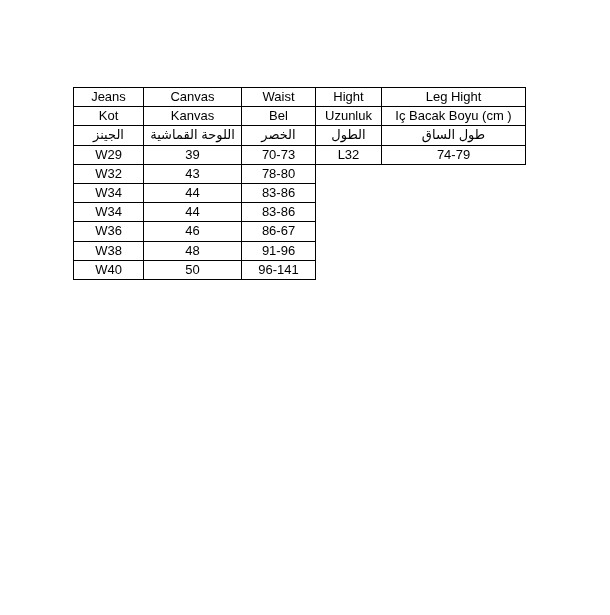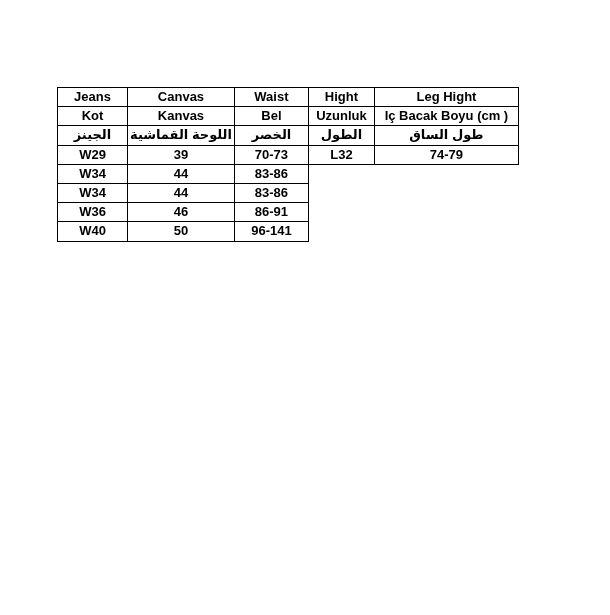--- a/index.html
+++ b/index.html
@@ -9,23 +9,22 @@
   }
   body {
     width: 610px;
     height: 615px;
     position: relative;
     font-family: "Liberation Sans", "DejaVu Sans", sans-serif;
     color: #000000;
   }
   .size-chart {
     position: absolute;
-    left: 57px;
+    left: 73px;
     top: 87px;
-    font-weight: bold;
   }
   table.size-table {
     border-collapse: collapse;
     table-layout: fixed;
   }
   table.size-table td {
     border: 1px solid #000000;
     height: 18.2px;
     padding: 0 2px;
     text-align: center;
@@ -75,37 +74,51 @@
           <td>طول الساق</td>
         </tr>
         <tr>
           <td>W29</td>
           <td>39</td>
           <td>70-73</td>
           <td>L32</td>
           <td>74-79</td>
         </tr>
         <tr>
+          <td>W32</td>
+          <td>43</td>
+          <td>78-80</td>
+          <td class="empty-cell"></td>
+          <td class="empty-cell"></td>
+        </tr>
+        <tr>
           <td>W34</td>
           <td>44</td>
           <td>83-86</td>
           <td class="empty-cell"></td>
           <td class="empty-cell"></td>
         </tr>
         <tr>
           <td>W34</td>
           <td>44</td>
           <td>83-86</td>
           <td class="empty-cell"></td>
           <td class="empty-cell"></td>
         </tr>
         <tr>
           <td>W36</td>
           <td>46</td>
-          <td>86-91</td>
+          <td>86-67</td>
+          <td class="empty-cell"></td>
+          <td class="empty-cell"></td>
+        </tr>
+        <tr>
+          <td>W38</td>
+          <td>48</td>
+          <td>91-96</td>
           <td class="empty-cell"></td>
           <td class="empty-cell"></td>
         </tr>
         <tr>
           <td>W40</td>
           <td>50</td>
           <td>96-141</td>
           <td class="empty-cell"></td>
           <td class="empty-cell"></td>
         </tr>

